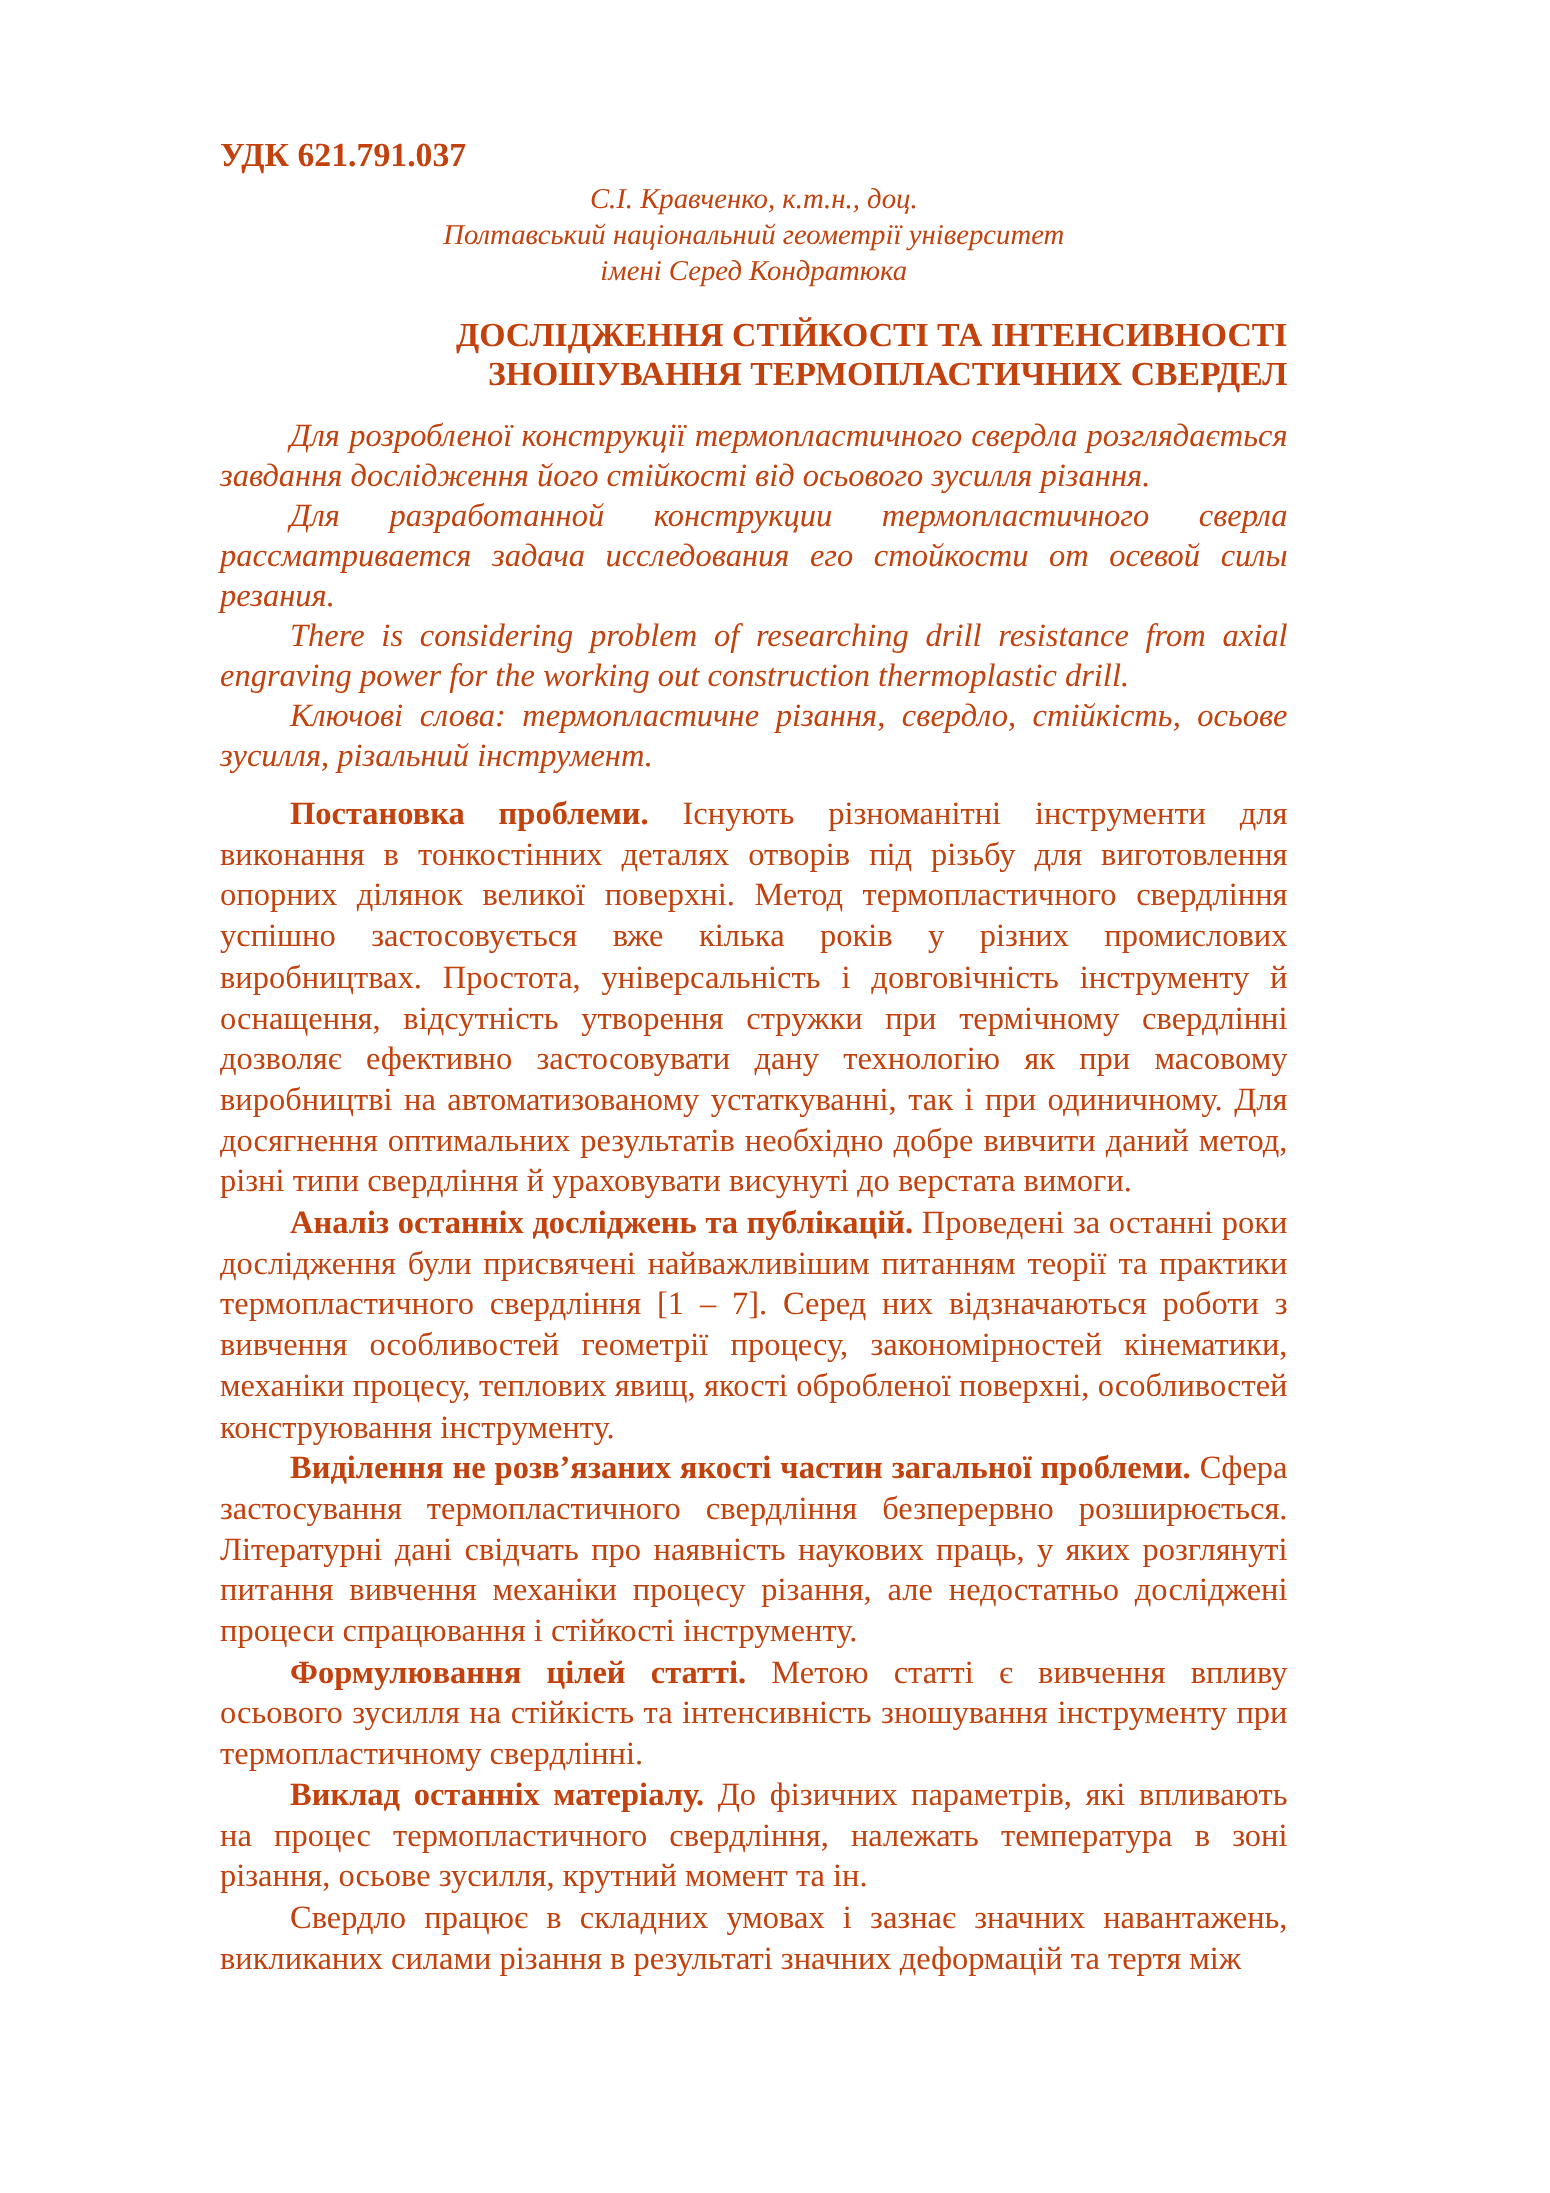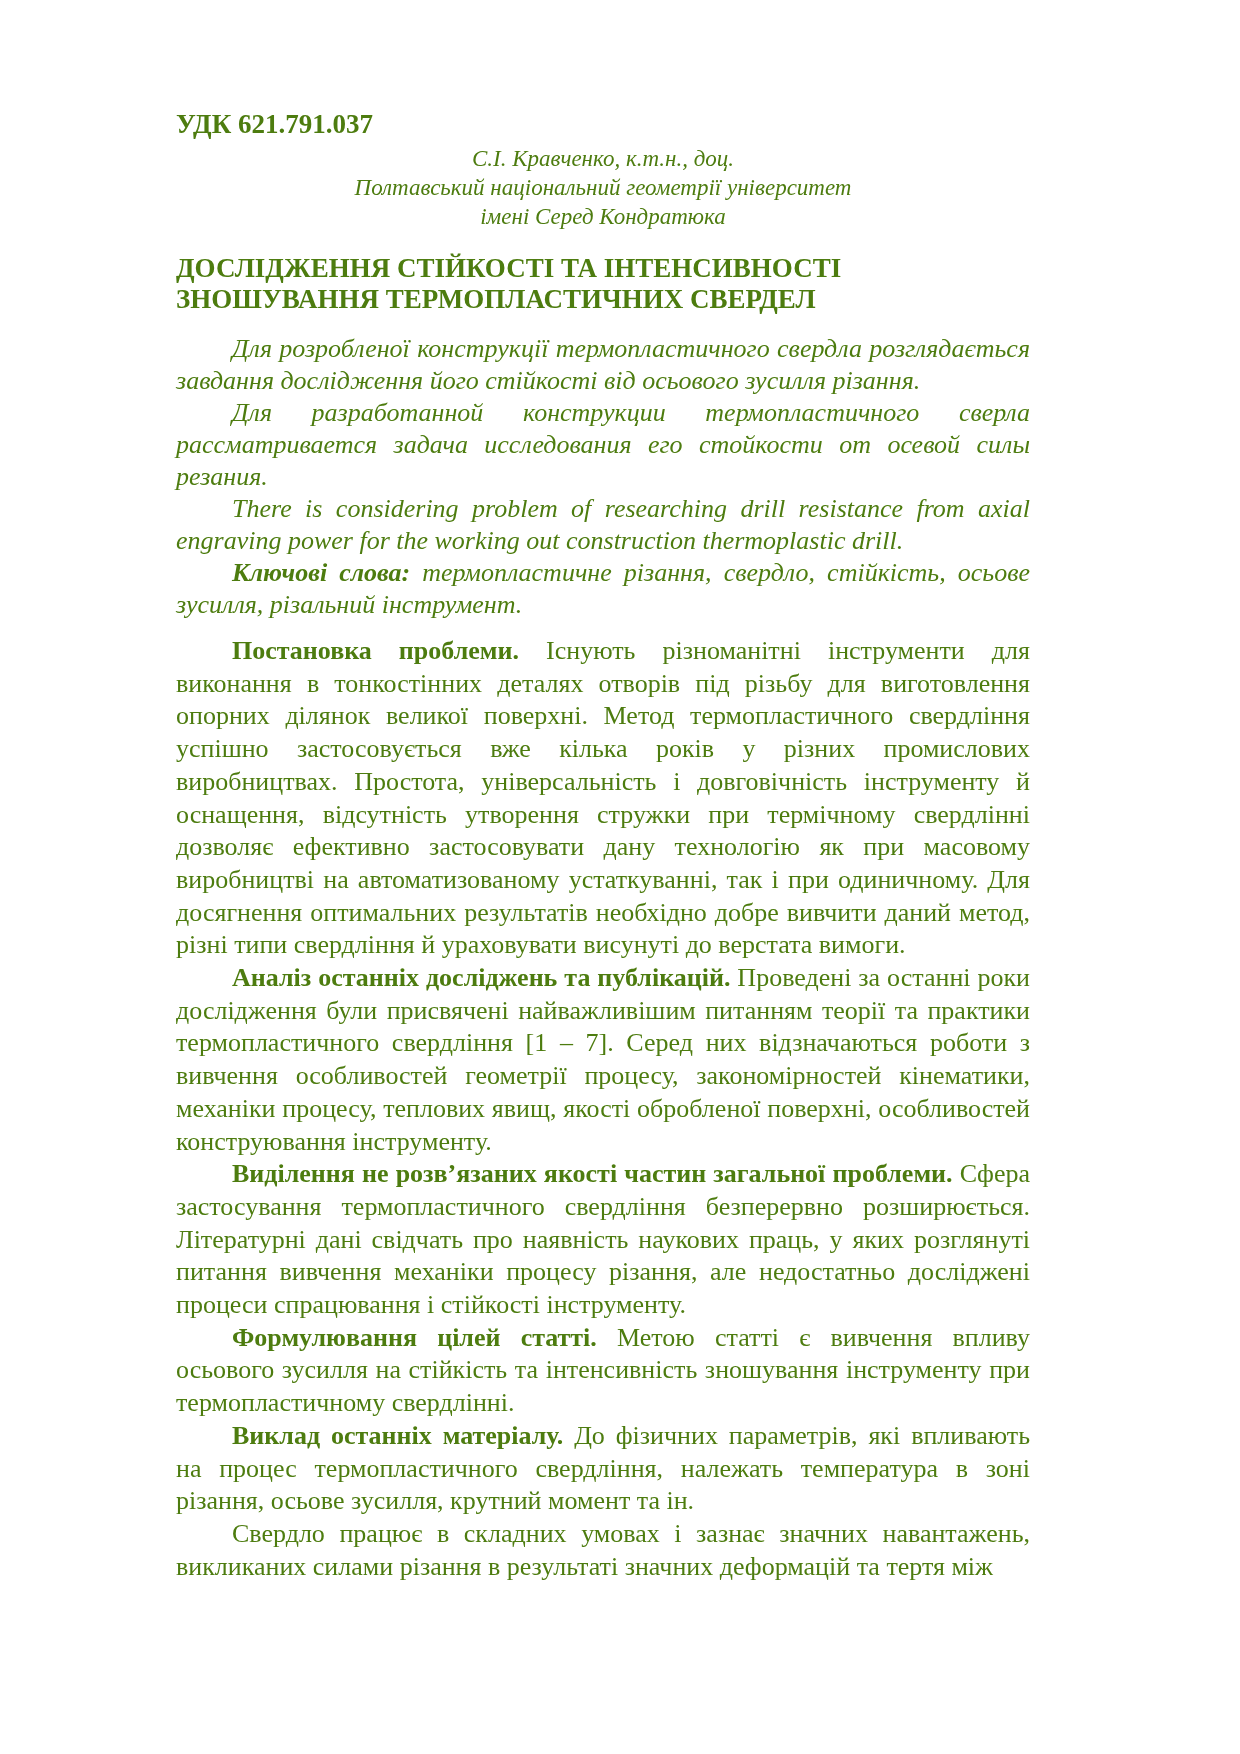--- a/index.html
+++ b/index.html
@@ -1,34 +1,34 @@
 <!DOCTYPE html>
 <html><head>
 <meta charset="utf-8">
 <style>
   html, body { margin: 0; padding: 0; background: #ffffff; }
   body { width: 1240px; height: 1754px; position: relative; overflow: hidden; }
   .page {
     position: absolute; left: 176px; top: 108px; width: 854px;
     font-family: "Liberation Serif", "DejaVu Serif", serif;
-    color: #4d7c0f;
+    color: #c2410c;
     font-size: 26px;
     line-height: 32.5px;
   }
   .udk { font-weight: bold; font-size: 27px; margin: 0; height: 36px; }
   .author-block { text-align: center; font-style: italic; font-size: 23px; line-height: 29px; margin-top: 0px; }
   .author-block div { margin: 0; }
   .title {
-    text-align: left; font-weight: bold; font-size: 27px; line-height: 31px;
+    text-align: right; font-weight: bold; font-size: 27px; line-height: 31px;
     margin-top: 22px; margin-bottom: 18px;
   }
   .title div { margin: 0; }
   p { margin: 0; text-align: justify; text-indent: 56px; }
   .abstract p { font-style: italic; line-height: 32px; }
-  .kw-label { font-weight: bold; font-style: italic; }
+  .kw-label { font-weight: normal; font-style: italic; }
   .kw-gap { height: 14px; }
   .body p { line-height: 32.7px; }
   .lead { font-weight: bold; }
 </style>
 </head>
 <body>
 
 <div class="page">
   <div class="udk">УДК 621.791.037</div>
 

